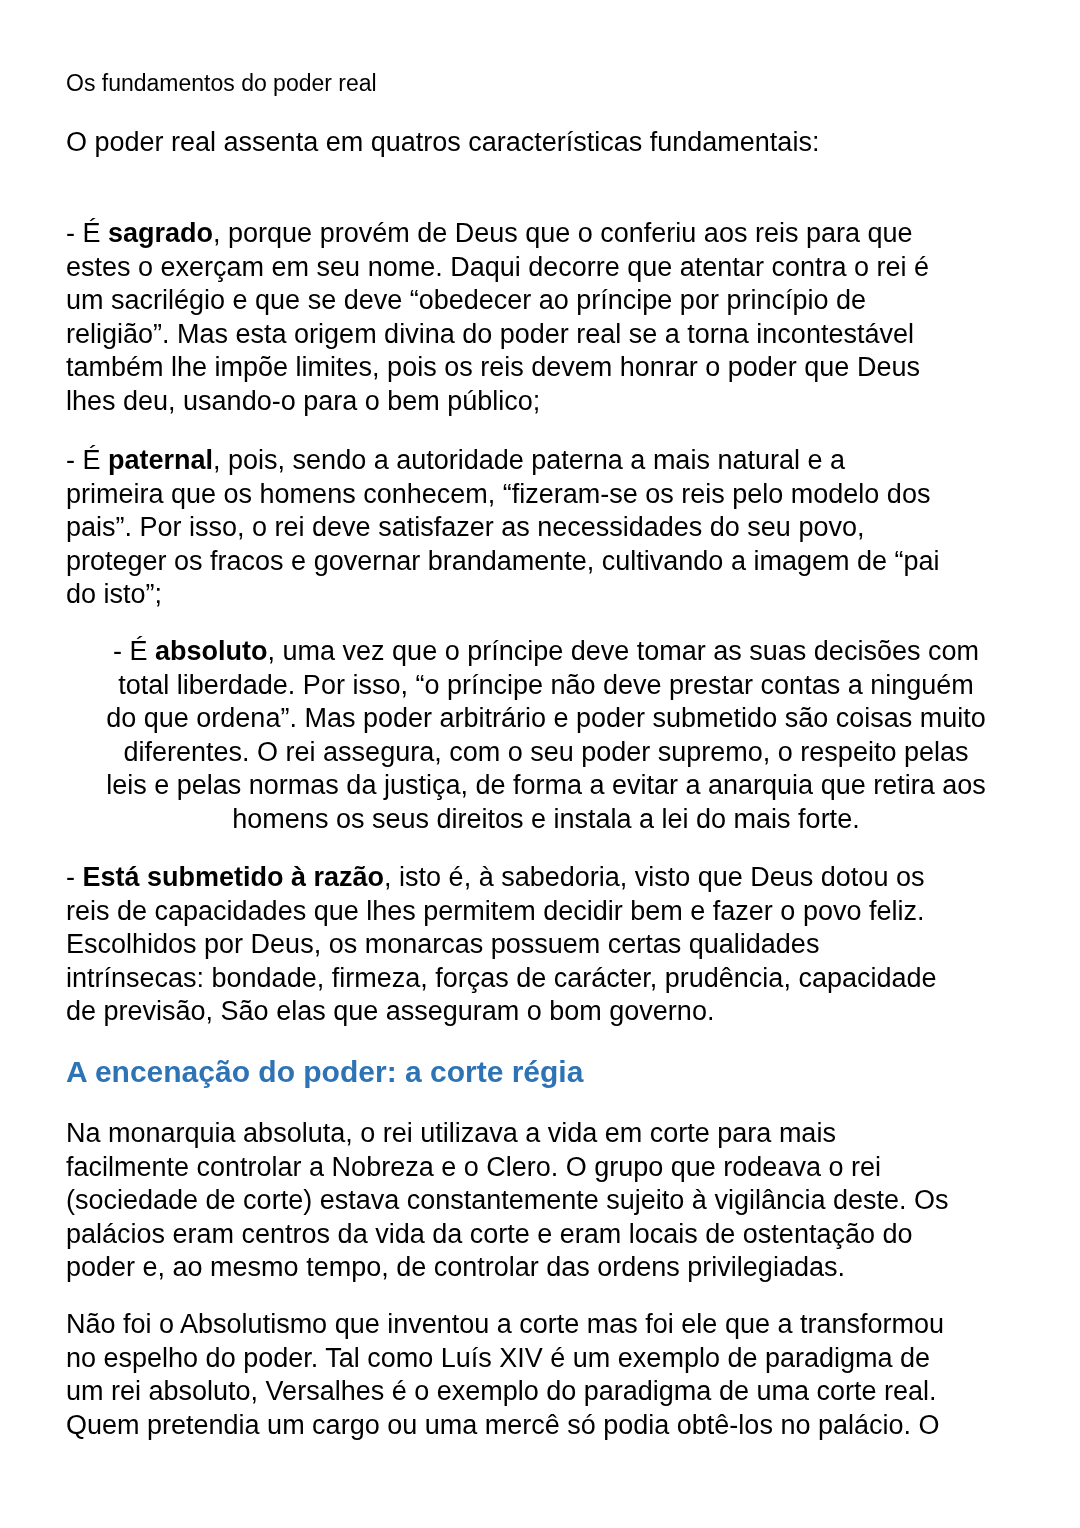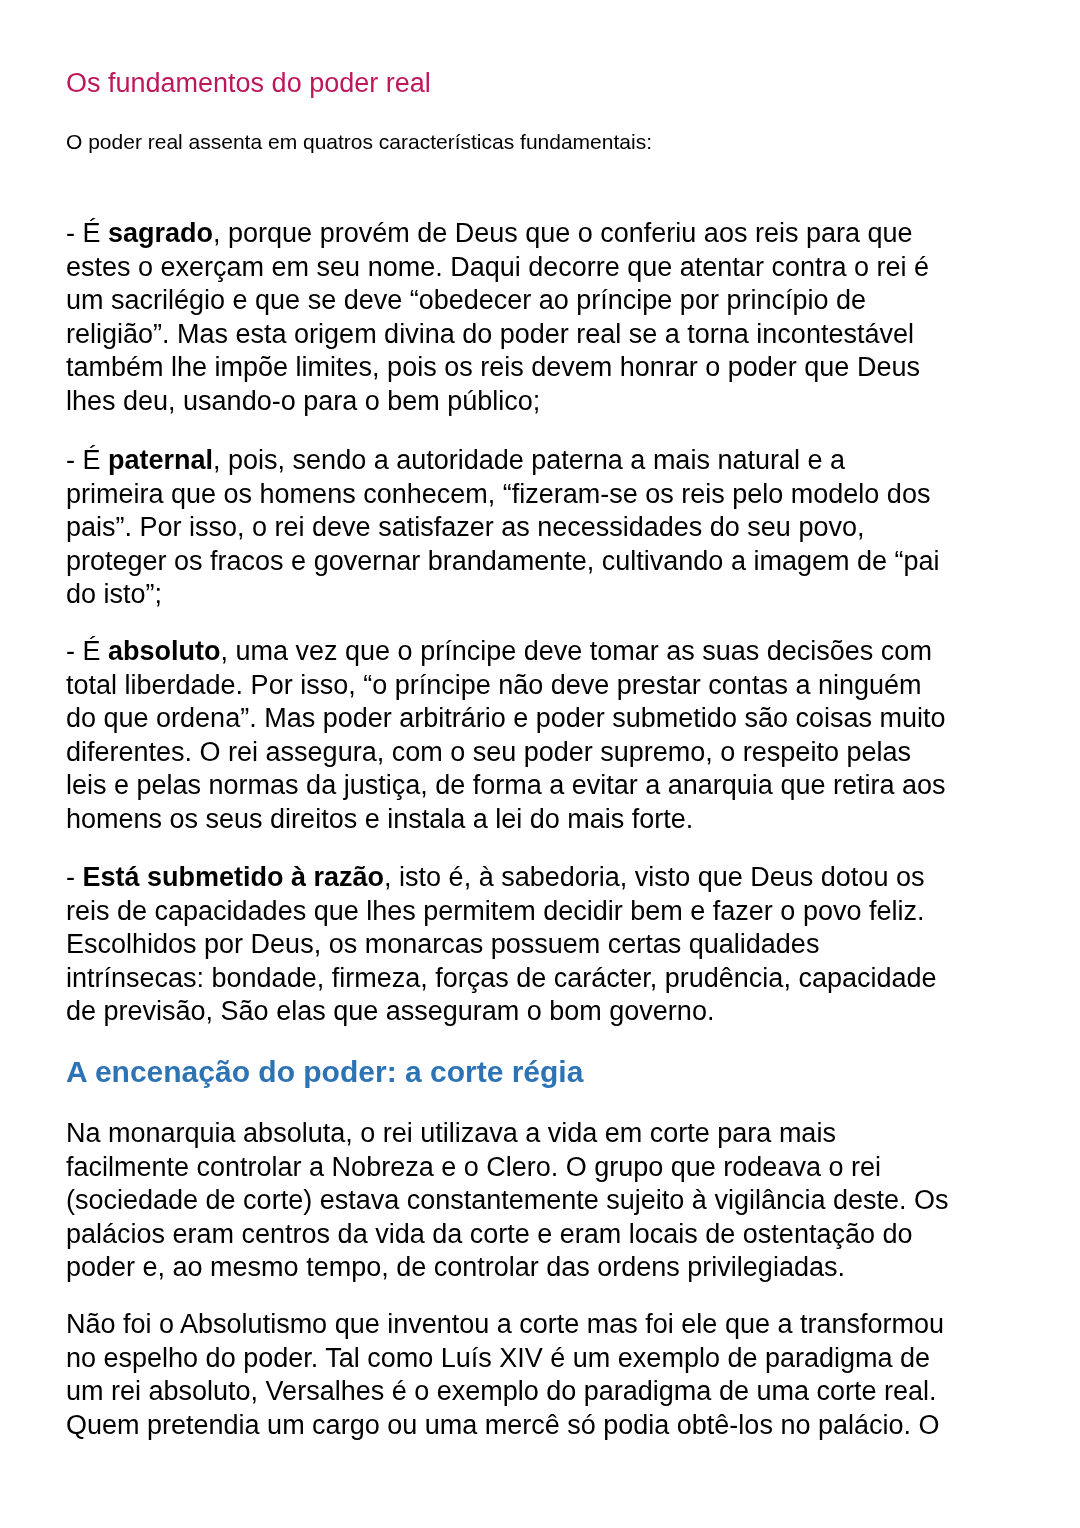--- a/index.html
+++ b/index.html
@@ -18,32 +18,32 @@
     .page {
       position: absolute;
       left: 66px;
       top: 0;
       width: 960px;
     }
     .subtitle {
       position: absolute;
       top: 66px;
       left: 0;
-      font-size: 27px;
+      font-size: 23px;
       line-height: 34px;
-      color: #be185d;
+      color: #000000;
       margin: 0;
       font-weight: normal;
       white-space: nowrap;
     }
     .intro {
       position: absolute;
       top: 125px;
       left: 0;
-      font-size: 21px;
+      font-size: 27px;
       line-height: 34px;
       margin: 0;
       white-space: nowrap;
     }
     .para {
       position: absolute;
       left: 0;
       margin: 0;
       font-size: 27px;
       line-height: 33.5px;
@@ -85,21 +85,21 @@
   </p>
 
   <p class="para" style="top:444px;">
     <span class="line"><span>- É </span><b>paternal</b><span>, pois, sendo a autoridade paterna a mais natural e a</span></span>
     <span class="line">primeira que os homens conhecem, “fizeram-se os reis pelo modelo dos</span>
     <span class="line">pais”. Por isso, o rei deve satisfazer as necessidades do seu povo,</span>
     <span class="line">proteger os fracos e governar brandamente, cultivando a imagem de “pai</span>
     <span class="line">do isto”;</span>
   </p>
 
-  <p class="para" style="top:635px;">
+  <p class="para" style="top:635px;text-align:center;">
     <span class="line"><span>- É </span><b>absoluto</b><span>, uma vez que o príncipe deve tomar as suas decisões com</span></span>
     <span class="line">total liberdade. Por isso, “o príncipe não deve prestar contas a ninguém</span>
     <span class="line">do que ordena”. Mas poder arbitrário e poder submetido são coisas muito</span>
     <span class="line">diferentes. O rei assegura, com o seu poder supremo, o respeito pelas</span>
     <span class="line">leis e pelas normas da justiça, de forma a evitar a anarquia que retira aos</span>
     <span class="line">homens os seus direitos e instala a lei do mais forte.</span>
   </p>
 
   <p class="para" style="top:861px;">
     <span class="line"><span>- </span><b>Está submetido à razão</b><span>, isto é, à sabedoria, visto que Deus dotou os</span></span>

